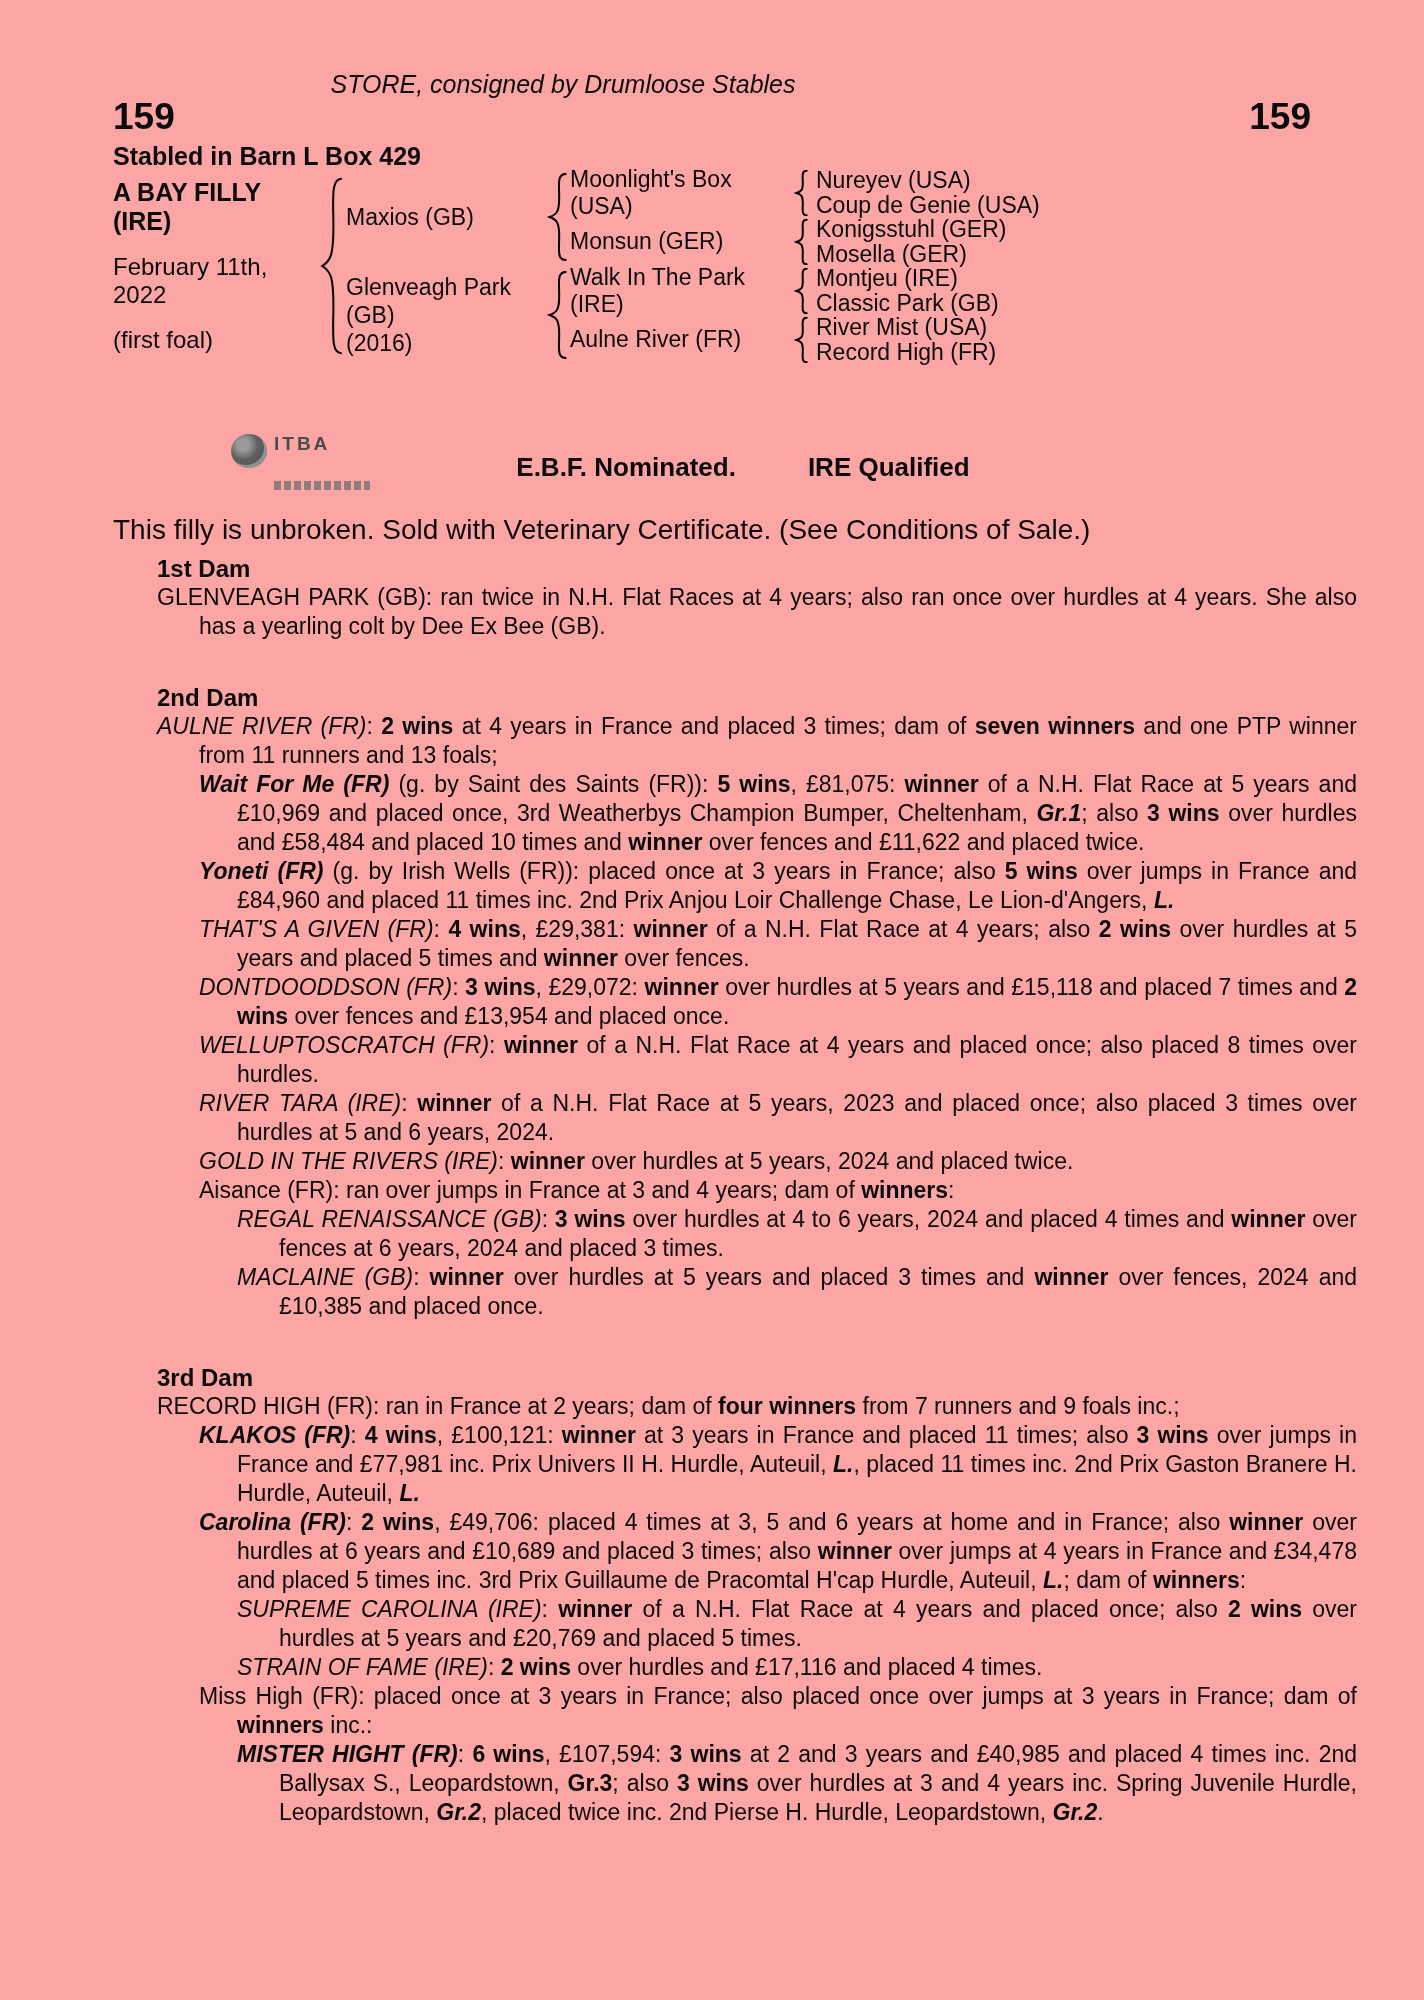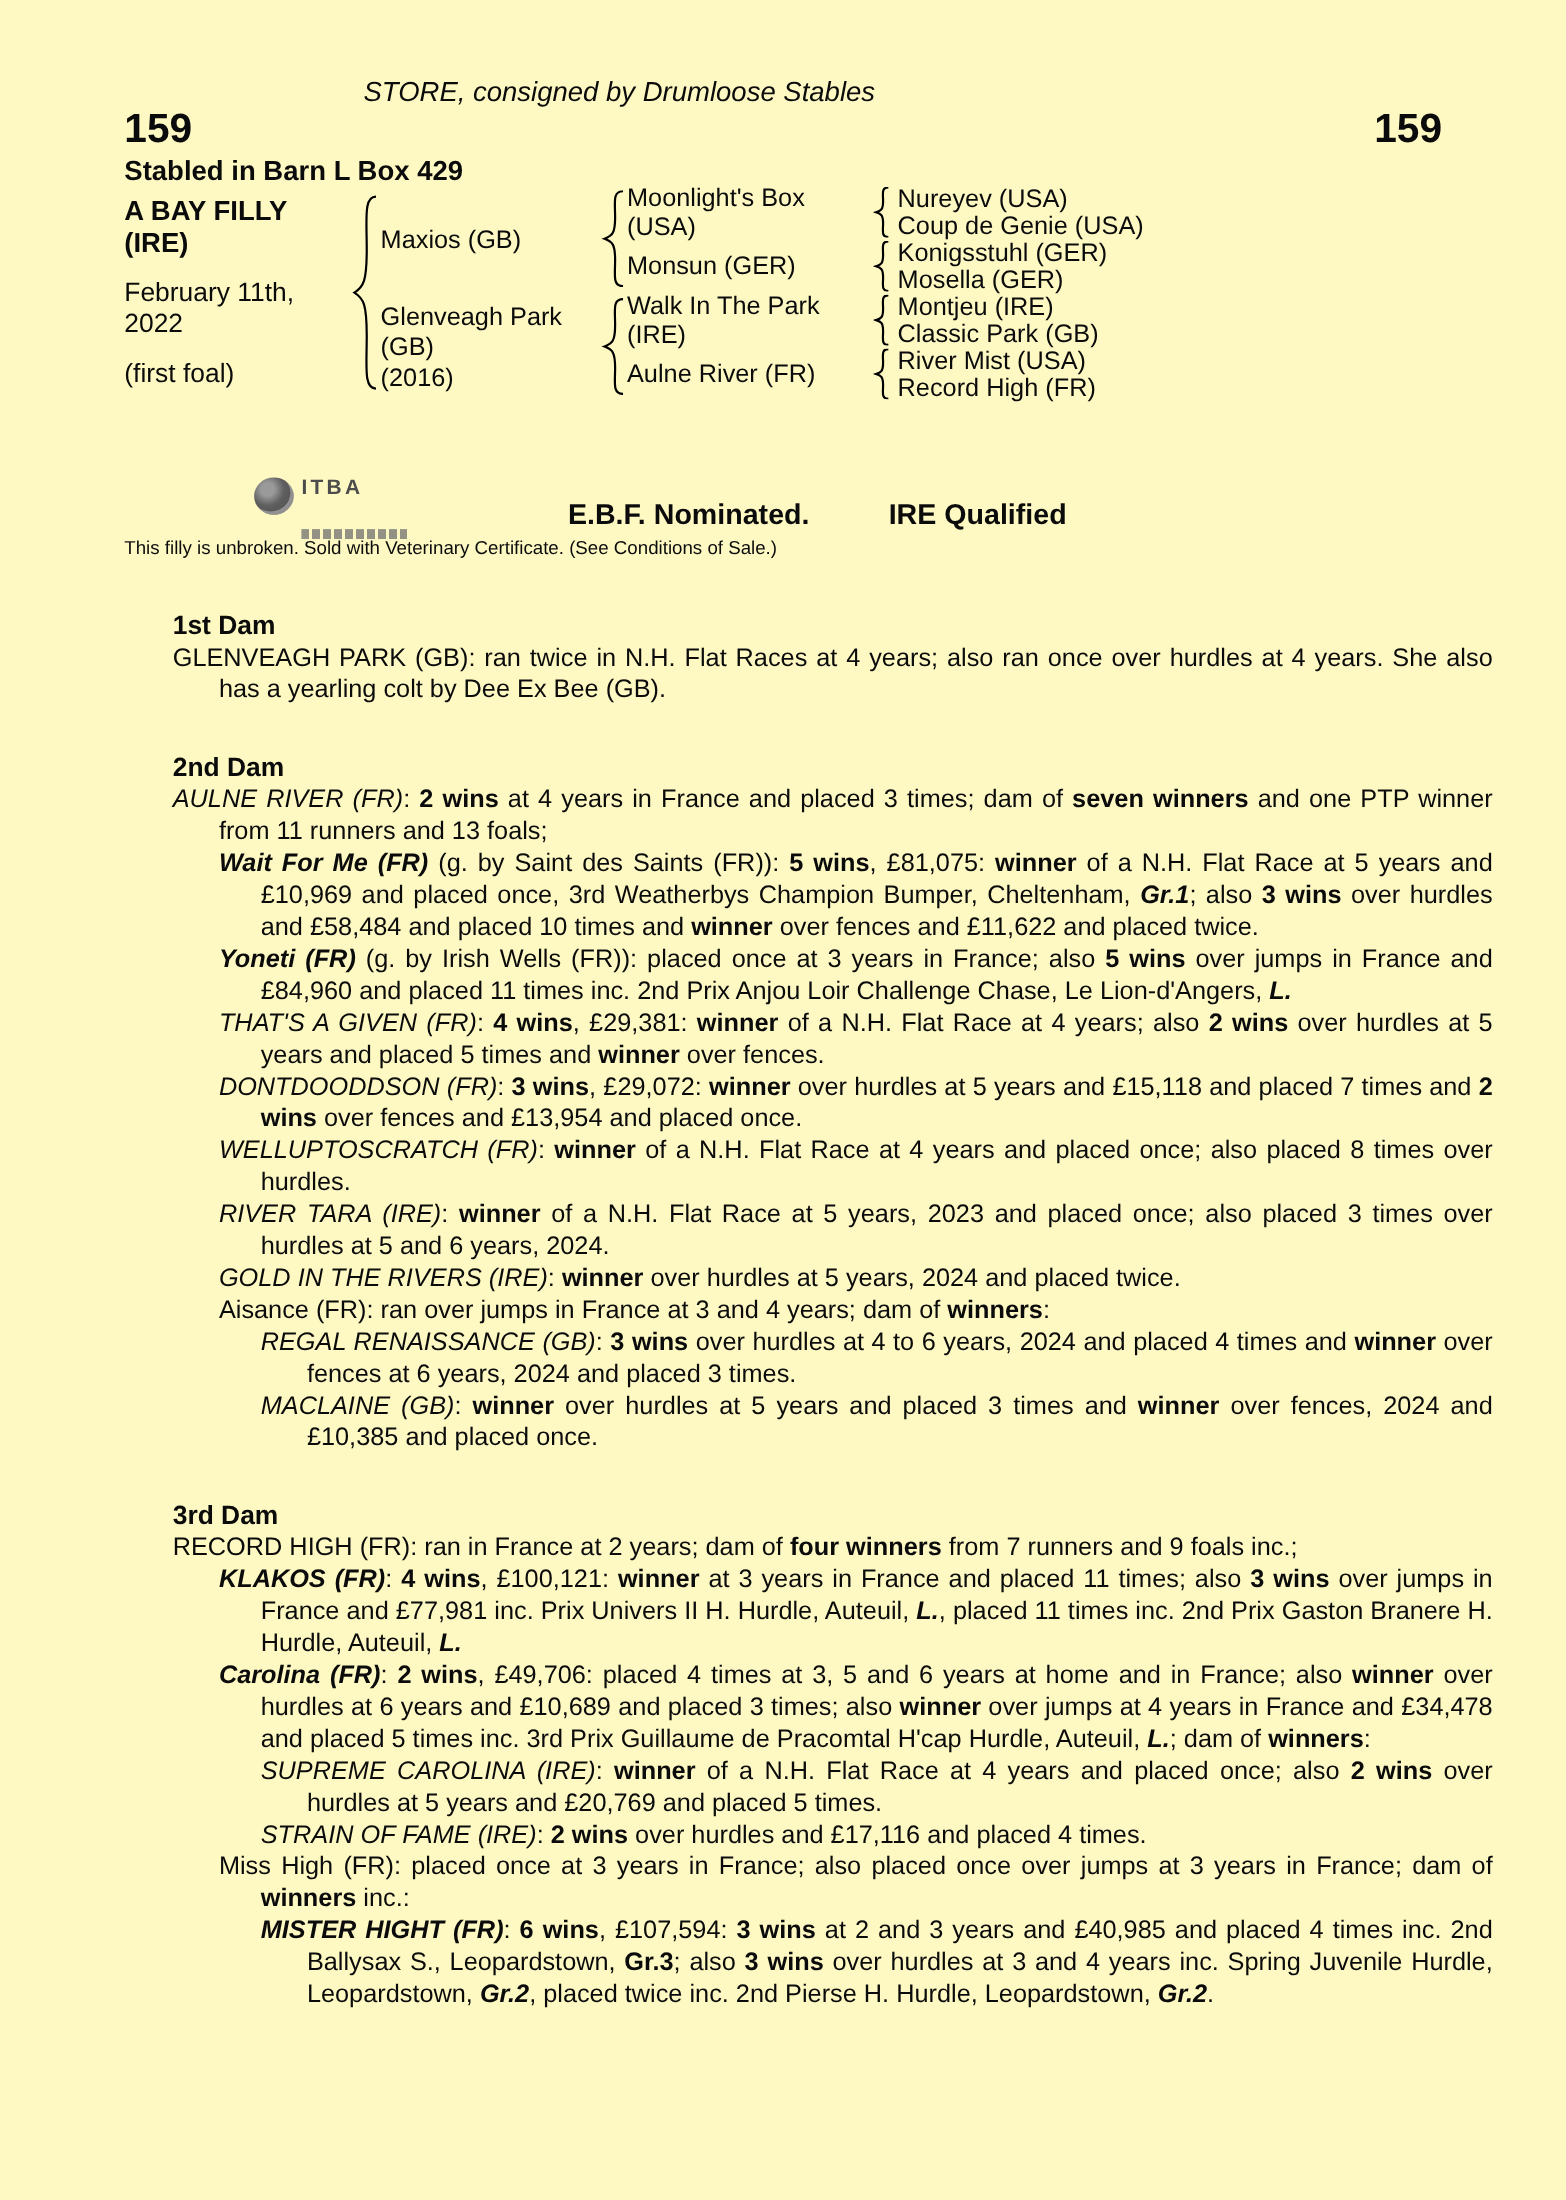--- a/index.html
+++ b/index.html
@@ -1,18 +1,18 @@
 <!DOCTYPE html>
 <html><head>
 <meta charset="utf-8">
 <style>
   html,body{margin:0;padding:0;background:#e8e8e8;}
   .page{
     position:relative; width:1424px; height:2000px; margin:0 auto;
-    background:#fef9c3; color:#0b0b0b;
+    background:#fca5a5; color:#0b0b0b;
     font-family:"Liberation Sans", sans-serif; font-size:23px;
     overflow:hidden;
   }
   
   .consignor{position:absolute; top:70px; left:113px; width:900px;
     text-align:center; font-style:italic; font-size:25px;}
   .lot-left{position:absolute; top:96px; left:113px; font-size:37px; font-weight:bold;}
   .lot-right{position:absolute; top:96px; right:113px; font-size:37px; font-weight:bold;}
   .stabled{position:absolute; top:142px; left:113px; font-size:25px; font-weight:bold;}
 
@@ -39,21 +39,21 @@
   .itba-badge{position:absolute; left:118px; top:2px; display:flex; gap:7px; align-items:flex-start;}
   .itba-logo{width:36px; height:34px; border-radius:50%;
     background:radial-gradient(circle at 34% 32%, #9a9a9a 0 18%, #5f5f5f 45%, #4a4a4a 100%);
     box-shadow:inset -3px -3px 0 rgba(255,255,255,.35);}
   .itba-texts{display:flex; flex-direction:column;gap:24px;}
   .itba-word{font-weight:bold; font-size:19px; letter-spacing:3px; color:#4c4c4c; line-height:20px;}
   .itba-subbar{margin-top:3px; width:96px; height:9px; opacity:.75;
     background:repeating-linear-gradient(90deg,#6f6f6f 0 7px, transparent 7px 10px);}
   .qual-text{position:absolute; left:280px; top:20px; width:700px;
     display:flex; justify-content:center; gap:72px; font-weight:bold; font-size:26px;}
-  .sale-note{position:absolute; top:489px; left:113px; font-size:17px;}
+  .sale-note{position:absolute; top:514px; left:113px; font-size:28px;}
 
   
   .sections{position:absolute; top:554px; left:113px; width:1200px;margin-left:44px;}
   .dam-heading{font-weight:bold; font-size:24px; line-height:29px; margin-top:42px;}
   .dam-heading:first-child{margin-top:0;}
   .para{text-align:justify; line-height:29px;}
   .ind0{padding-left:42px; text-indent:-42px;}
   .ind1{margin-left:42px; padding-left:38px; text-indent:-38px;}
   .ind2{margin-left:80px; padding-left:42px; text-indent:-42px;}
   .st-b{font-weight:bold;}

